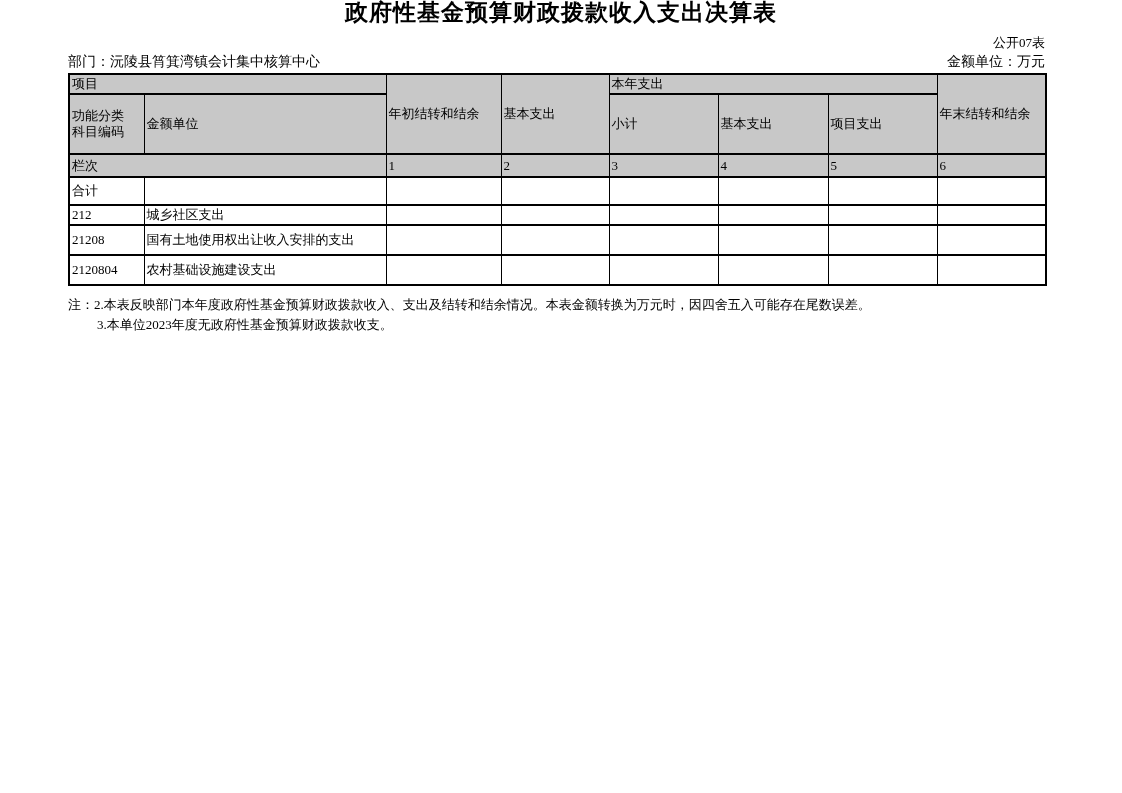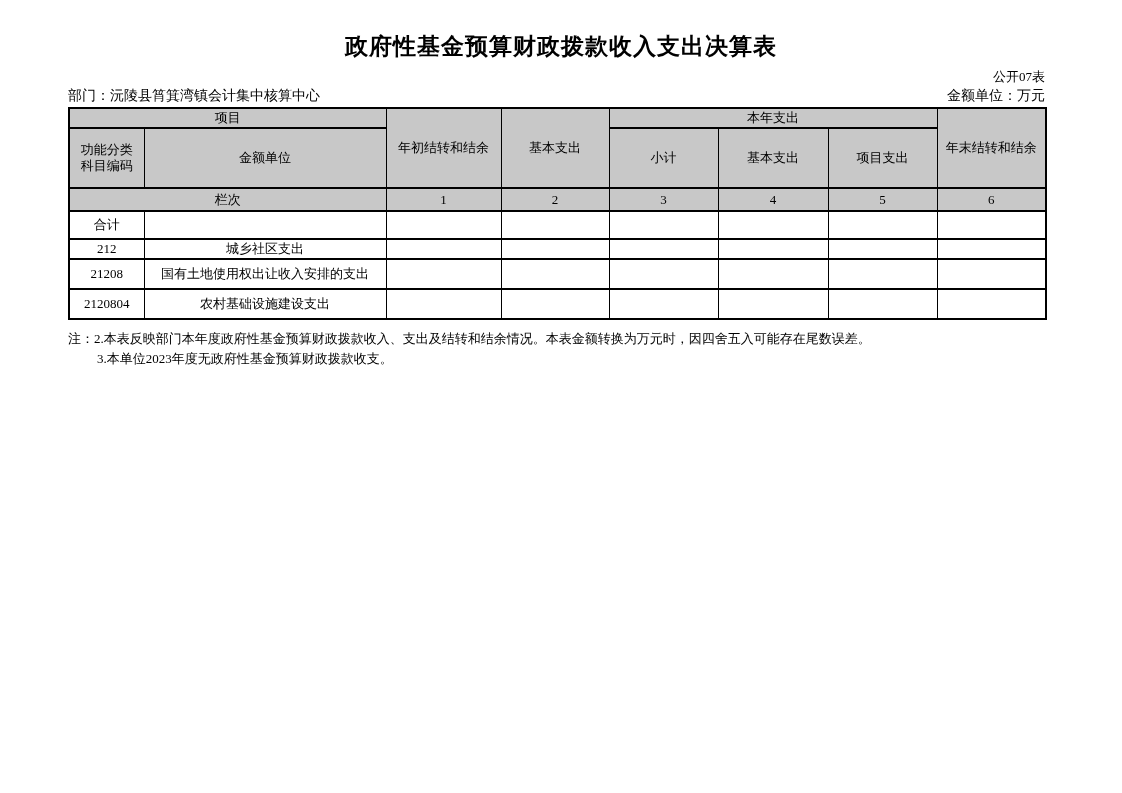--- a/index.html
+++ b/index.html
@@ -10,21 +10,20 @@
     color: #000000;
   }
   .sheet {
     position: relative;
     width: 1122px;
     height: 793px;
     background: #ffffff;
     overflow: hidden;
   }
   .title {
-    padding-top: 34px;
     text-align: center;
     font-size: 23px;
     font-weight: bold;
     letter-spacing: 1px;
     line-height: 26px;
   }
   .form-code-line {
     width: 977px;
     margin: 9px 16px 0 68px;
     text-align: right;
@@ -47,21 +46,21 @@
     border-collapse: collapse;
     table-layout: fixed;
     border: 2px solid #000;
   }
   table.budget th, table.budget td {
     border: 1px solid #000;
     border-top-width: 2px;
     border-bottom-width: 2px;
     font-size: 13px;
     font-weight: normal;
-    text-align: center;
+    text-align: left;
     vertical-align: middle;
     padding: 0 2px;
     overflow: hidden;
   }
   .hdr { background: #c8c8c8; }
   .wrap2 { white-space: pre-line; line-height: 16px; }
   tr.h1 { height: 20px; }
   tr.h2 { height: 60px; }
   tr.h3 { height: 23px; }
   tr.d1 { height: 28px; }

